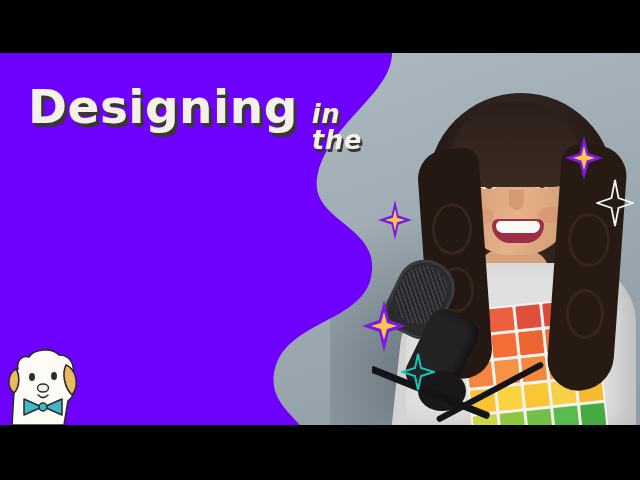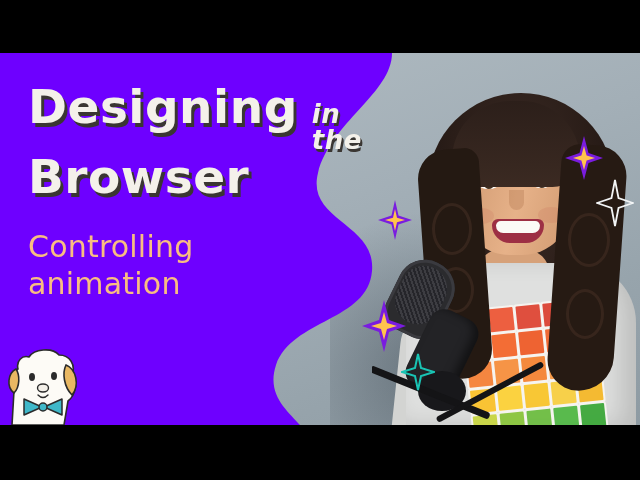--- a/index.html
+++ b/index.html
@@ -223,24 +223,19 @@
         <path d="M40 64 L58 56 L58 72 Z" fill="#3FB8C9" stroke="#2B2B2B" stroke-width="1.5" stroke-linejoin="round"></path>
         <circle cx="39" cy="64" r="4" fill="#3FB8C9" stroke="#2B2B2B" stroke-width="1.5"></circle>
       </g>
     </svg>
 
     <div class="titles">
       <div class="line1">
         <span class="t-big">Designing</span>
         <span class="t-small">in the</span>
       </div>
-      <div class="line2 t-big">Browser</div>
-      <div class="sub">
-        <div>Controlling</div>
-        <div>animation</div>
-      </div>
     </div>
 
   </div>
 
   <div class="bar top"></div>
   <div class="bar bot"></div>
 </div>
 
 </body></html>

